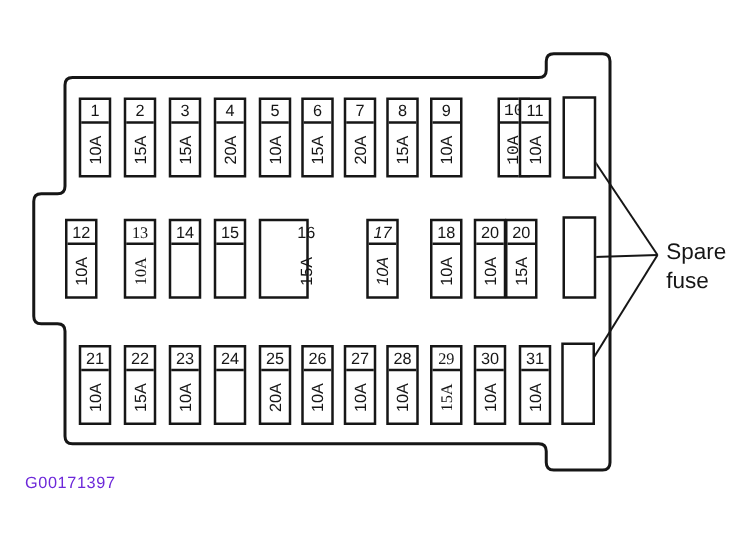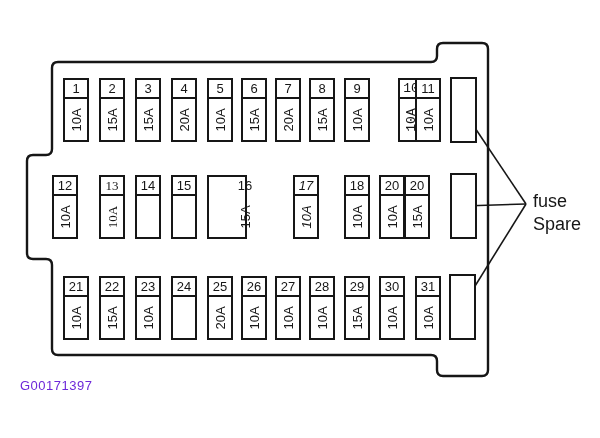--- a/index.html
+++ b/index.html
@@ -267,21 +267,21 @@
         <div class="amp">
           <span>10A</span>
         </div>
       </div>
       <div class="fuse" style="left: 309px; top: 276px;">
         <div class="num">28</div>
         <div class="amp">
           <span>10A</span>
         </div>
       </div>
-      <div class="fuse" style="left: 344px; top: 276px;">
+      <div class="fuse" style="left: 344px; top: 276px; font-family: Liberation Serif, serif;">
         <div class="num">29</div>
         <div class="amp">
           <span>15A</span>
         </div>
       </div>
       <div class="fuse" style="left: 379px; top: 276px;">
         <div class="num">30</div>
         <div class="amp">
           <span>10A</span>
         </div>
@@ -292,19 +292,19 @@
           <span>10A</span>
         </div>
       </div>
     </div>
 
   <div class="spare-slot" style="left:450px; top:77px;"></div>
   <div class="spare-slot" style="left:450px; top:173px;"></div>
   <div class="spare-slot" style="left:449px; top:274px;"></div>
 
   <div class="spare-label">
+    <span>Spare</span>
     <span>fuse</span>
-    <span>Spare</span>
   </div>
 
   <div class="figure-code">G00171397</div>
 
 </div>
 
 </body></html>

